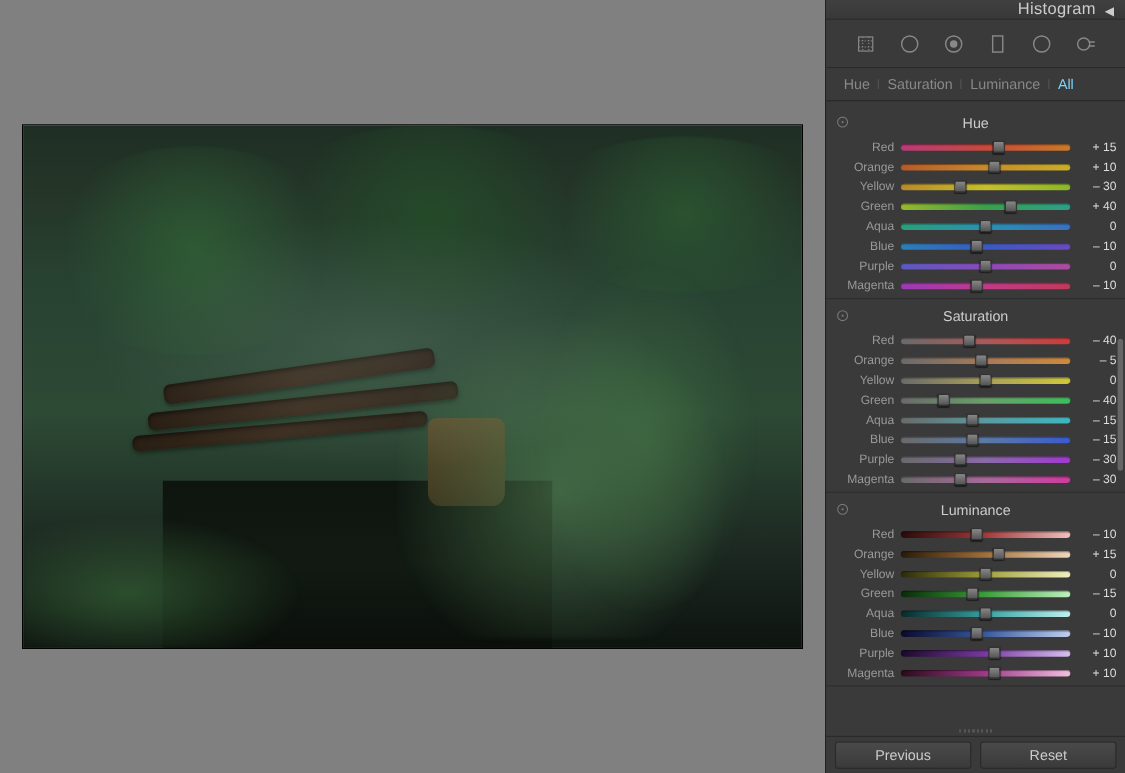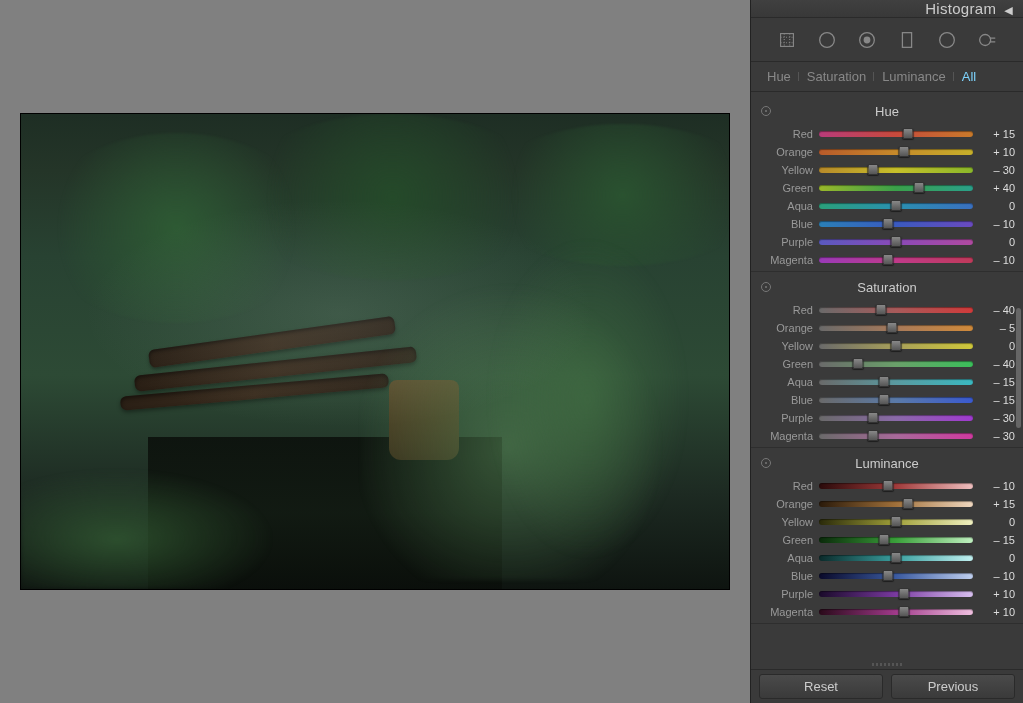--- a/index.html
+++ b/index.html
@@ -291,19 +291,19 @@
             <div class="sknob" style="left: 55%;"></div>
           </div>
           <div class="sval">+ 10</div>
         </div>
       </div>
     </div>
   <div class="grip">
       <div></div>
     </div>
   <div class="footer">
+    <div class="btn">Previous</div>
     <div class="btn">Reset</div>
-    <div class="btn">Previous</div>
   </div>
   <div class="scrollbar">
       <div class="sb-thumb"></div>
     </div>
 </div>
 
 </body></html>

